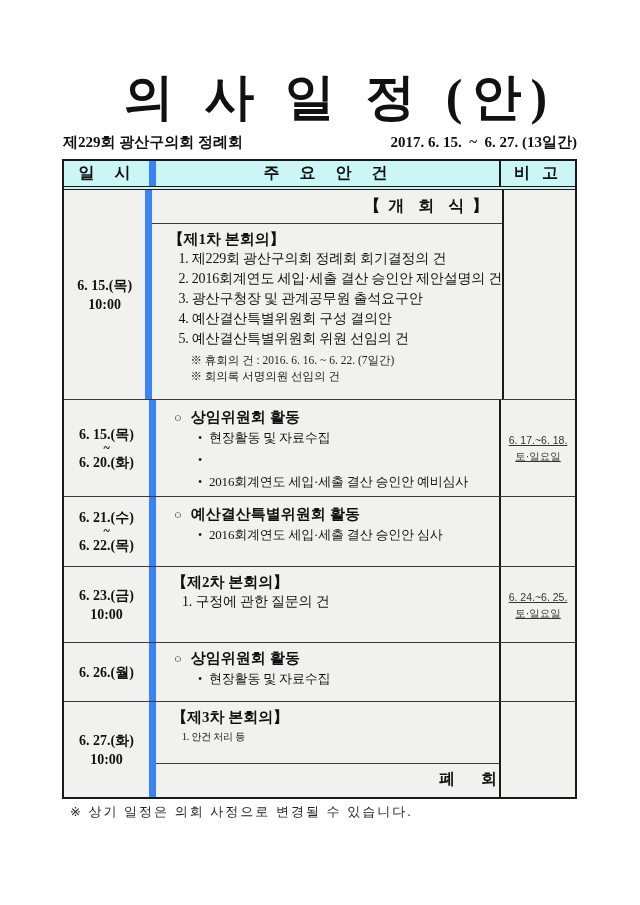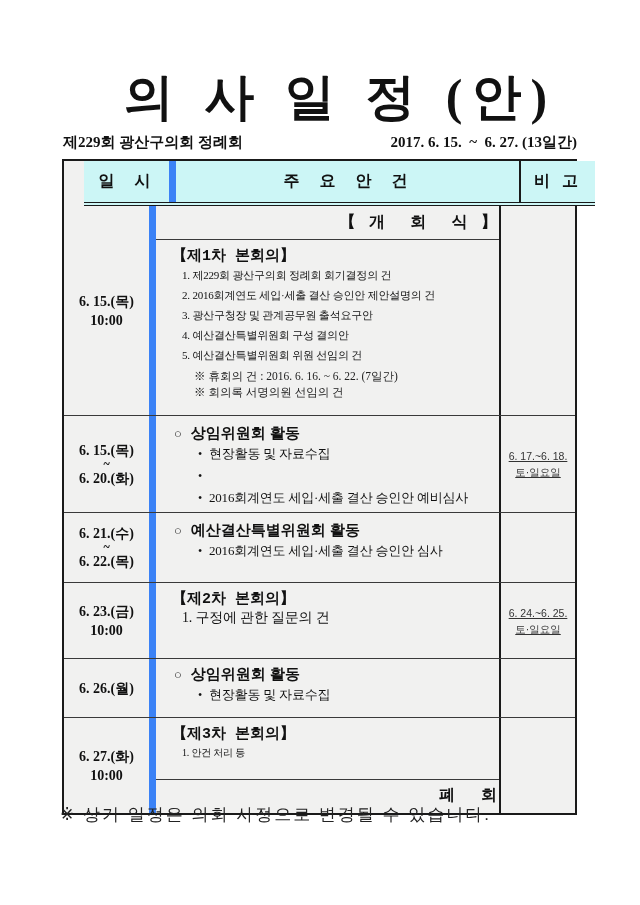--- a/index.html
+++ b/index.html
@@ -24,57 +24,57 @@
     border:2px solid #1a1a1a; background:#f1f1f0;
     display:flex; flex-direction:column;
   }
   .tr{ display:flex; width:100%; border-bottom:1px solid #3a3a3a; }
   .tr:last-child{ border-bottom:none; }
   .td{ position:relative; }
   .c-date{ width:85px; display:flex; flex-direction:column; justify-content:center; align-items:center; }
   .c-main{ flex:1; border-left:7px solid #3b82f6; border-right:2px solid #1a1a1a; }
   .c-remark{ width:74px; display:flex; flex-direction:column; justify-content:center; align-items:center; }
 
-  .thead{ height:45px; background:#ccf6f6; border-bottom:4px double #1a1a1a;margin-left:20px; }
+  .thead{ height:29px; background:#ccf6f6; border-bottom:4px double #1a1a1a; }
   .thead .td{ display:flex; justify-content:center; align-items:center;
     font-size:16px; font-weight:bold; letter-spacing:4px; }
 
   .date-line{ font-size:14px; font-weight:bold; line-height:19px; }
   .date-tilde{ font-size:12px; font-weight:bold; line-height:9px; }
 
   .remark-line{ font-size:10.5px; line-height:16px; color:#333;
     font-family:"Liberation Sans","DejaVu Sans",sans-serif;text-decoration:underline; }
 
   .sub-wrap{ display:flex; flex-direction:column; }
   .sub{ width:100%; }
   .sub-divided{ border-bottom:1px solid #3a3a3a; }
 
-  .h-bracket{ font-size:15px; font-weight:bold; padding:6px 0 0 16px;
-    font-family:Liberation Mono, monospace; }
+  .h-bracket{ font-size:15px; font-weight:bold; padding:6px 12px 0 16px;
+    font-family:Liberation Serif, serif; }
   .h-open{ font-size:16px; letter-spacing:2px; }
   .h-circle{ display:flex; align-items:baseline; gap:9px;
     padding:8px 0 0 18px; font-weight:bold; font-size:15px;
     font-family:"Liberation Sans","DejaVu Sans",sans-serif; }
   .h-circle .circle{ font-size:13px; font-weight:normal; }
 
-  .item{ font-size:11px; line-height:20px; padding-left:26px;
+  .item{ font-size:14px; line-height:20px; padding-left:26px;
     letter-spacing:-0.2px; white-space:nowrap; }
   .note{ font-size:11.5px; line-height:16px; padding-left:38px;
     color:#222; white-space:nowrap; }
   .bullet-line{ display:flex; align-items:baseline; gap:7px;
     font-size:13px; line-height:22px; padding-left:42px;
     letter-spacing:-0.2px; white-space:nowrap; }
   .bullet-line .bullet{ font-size:12px; }
 
   .close-row{ font-size:16px; font-weight:bold; padding:5px 0 0 20px; letter-spacing:2px; }
 
   .footer-note{
-    position:absolute; top:803px; left:60px;
+    position:absolute; top:803px; left:70px;
     font-family:"Liberation Sans","DejaVu Sans",sans-serif;
-    font-size:17px; letter-spacing:2px; color:#222;
+    font-size:13px; letter-spacing:2px; color:#222;
   }
 </style>
 </head>
 <body>
 
 <div>
 
   <div class="page-title keep">의 사 일 정 (안)</div>
 
   <div class="subhead">

